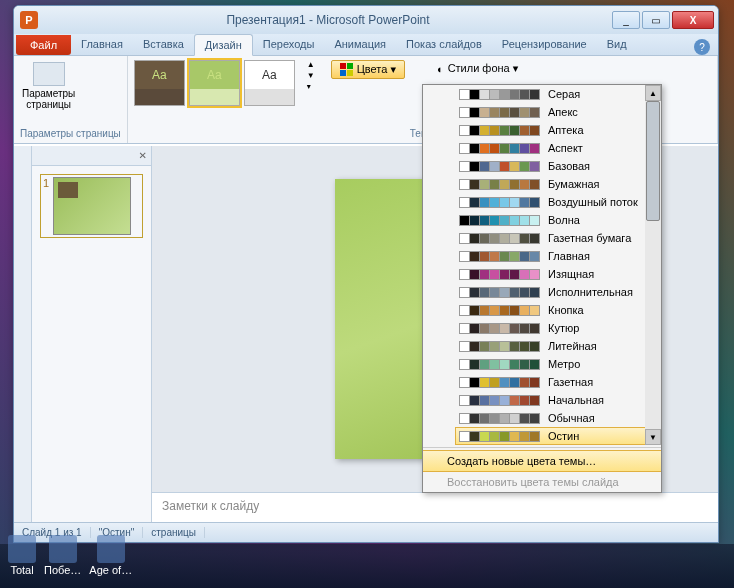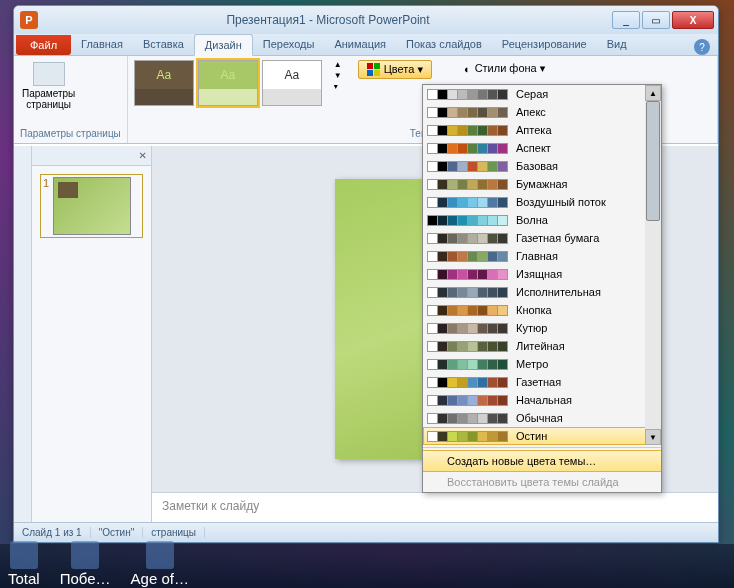--- a/index.html
+++ b/index.html
@@ -19,21 +19,21 @@
 .rtab.active { background: #f5f7fa; border: 1px solid #b0c4d8; border-bottom: 1px solid #f5f7fa; border-radius: 3px 3px 0 0; margin-bottom: -1px; }
 .help-icon { margin-left: auto; margin-right: 8px; width: 16px; height: 16px; background: #5a8fc8; border-radius: 50%; color: #fff; display: flex; align-items: center; justify-content: center; font-size: 10px; cursor: pointer; }
 .ribbon-body { height: 88px; background: #f5f7fa; border-bottom: 1px solid #b0c4d8; display: flex; font-size: 10px; }
 .ribbon-group { border-right: 1px solid #d0d8e0; padding: 4px 6px; display: flex; flex-direction: column; justify-content: space-between; }
 .group-label { text-align: center; color: #5a7a9a; font-size: 10px; margin-top: 2px; }
 .group-content { display: flex; gap: 6px; align-items: flex-start; }
 .big-btn { display: flex; flex-direction: column; align-items: center; gap: 2px; cursor: pointer; padding: 2px; }
 .big-btn .icn { width: 32px; height: 24px; background: #e0e8f0; border: 1px solid #b0c0d0; }
 .big-btn .lbl { font-size: 10px; text-align: center; line-height: 1.1; }
 .themes-gallery { display: flex; gap: 4px; align-items: center; }
-.theme-thumb { width: 60px; height: 46px; border: 1px solid #aaa; background: #fff; display: flex; flex-direction: column; cursor: pointer; }
+.theme-thumb { width: 51px; height: 46px; border: 1px solid #aaa; background: #fff; display: flex; flex-direction: column; cursor: pointer; }
 .theme-thumb.sel { outline: 2px solid #f0c030; }
 .theme-thumb .tt-top { height: 28px; display: flex; align-items: center; justify-content: center; font-size: 12px; }
 .theme-thumb .tt-bot { flex: 1; }
 .colors-btn { background: linear-gradient(#fef0c0,#fdd060); border: 1px solid #d0a030; padding: 2px 8px; display: flex; align-items: center; gap: 4px; cursor: pointer; font-size: 11px; border-radius: 2px; }
 .colors-swatch { display: grid; grid-template-columns: repeat(2,6px); grid-template-rows: repeat(2,6px); gap: 1px; }
 .colors-swatch div { width: 6px; height: 6px; }
 .styles-btn { display: flex; align-items: center; gap: 4px; cursor: pointer; font-size: 11px; padding: 2px 6px; }
 .work-area { position: absolute; top: 140px; left: 0; right: 0; bottom: 20px; display: flex; }
 .view-tabs { width: 18px; background: #e8eef5; border-right: 1px solid #c0d0e0; }
 .panel-header { height: 20px; background: #e8eef5; border-bottom: 1px solid #c0d0e0; display: flex; justify-content: flex-end; align-items: center; padding-right: 4px; }
@@ -45,33 +45,33 @@
 .slide-thumb .mini::before { content:""; position:absolute; left:4px; top:4px; width:20px; height:16px; background:#6b5a3a; }
 .main-area { flex: 1; background: #e3e8ee; display: flex; flex-direction: column; }
 .slide-canvas { flex: 1; display: flex; align-items: center; justify-content: center; }
 .slide { width: 200px; height: 280px; background: linear-gradient(160deg,#a7cc5f 0%,#bdda7c 50%,#9cc050 100%); box-shadow: 2px 2px 6px rgba(0,0,0,.3); }
 .notes { height: 30px; background: #fff; border-top: 1px solid #c0d0e0; padding: 6px 10px; font-size: 12px; color: #888; }
 .statusbar { position: absolute; bottom: 0; left: 0; right: 0; height: 20px; background: linear-gradient(#e8f0f8,#d0e0f0); display: flex; align-items: center; font-size: 10px; color: #3a5a7a; border-top: 1px solid #b0c4d8; }
 .statusbar > div { padding: 0 8px; border-right: 1px solid #c0d0e0; }
 
 .dropdown { position: absolute; left: 408px; top: 78px; width: 240px; background: #f4f4f4; border: 1px solid #888; box-shadow: 2px 2px 6px rgba(0,0,0,.3); font-size: 11px; z-index: 10; }
 .dd-list { max-height: 388px; overflow: hidden; position: relative; }
-.dd-item { display: flex; align-items: center; gap: 8px; padding: 1px 4px; height: 18px; }
+.dd-item { display: flex; align-items: center; gap: 8px; padding: 1px 4px; height: 18px; margin-left: 32px; }
 .dd-item.highlight { background: linear-gradient(#fef2c8,#fde388); border: 1px solid #e0b040; padding: 0 3px; }
 .swatch-row { display: flex; gap: 0; }
 .swatch-row span { width: 11px; height: 11px; border: 1px solid #999; margin-left: -1px; }
 .swatch-row span:first-child { margin-left: 0; }
 .dd-scroll { position: absolute; right: 0; top: 0; width: 16px; height: 100%; background: #e8e8e8; }
 .dd-scroll .arr { height: 16px; background: #d0d0d0; border: 1px solid #aaa; font-size: 8px; display: flex; align-items: center; justify-content: center; cursor: pointer; }
 .dd-scroll .thumb { position: absolute; top: 16px; width: 14px; left: 1px; height: 120px; background: #c0c8d0; border: 1px solid #888; border-radius: 2px; }
 .dd-sep { border-top: 1px solid #ccc; margin: 2px 0; }
 .dd-footer-item { padding: 4px 8px 4px 24px; cursor: pointer; }
 .dd-footer-item.highlight { background: linear-gradient(#fef2c8,#fde388); border-top: 1px solid #e0b040; border-bottom: 1px solid #e0b040; }
 .dd-footer-item.disabled { color: #999; }
-.taskbar-bg { position: absolute; bottom: 0; left: 0; right: 0; height: 44px; background: linear-gradient(rgba(20,30,50,.7),rgba(10,20,40,.9)); display: flex; align-items: flex-end; padding: 1px 8px; gap: 20px; font-size: 15px; color: #fff; }
+.taskbar-bg { position: absolute; bottom: 0; left: 0; right: 0; height: 44px; background: linear-gradient(rgba(20,30,50,.7),rgba(10,20,40,.9)); display: flex; align-items: flex-end; padding: 12px 8px; gap: 8px; font-size: 11px; color: #fff; }
 .taskbar-bg .ico { display: flex; flex-direction: column; align-items: center; gap: 1px; }
 .taskbar-bg .ico .box { width: 28px; height: 28px; background: rgba(80,120,180,.6); border-radius: 3px; }
 .desktop-bg { position: absolute; inset: 0; background: linear-gradient(45deg,#2a4060,#6a3080,#206060,#804020); z-index: -1; }
 </style>
 </head>
 <body>
 
 <div class="desktop-bg"></div>
 
 <div class="window">

